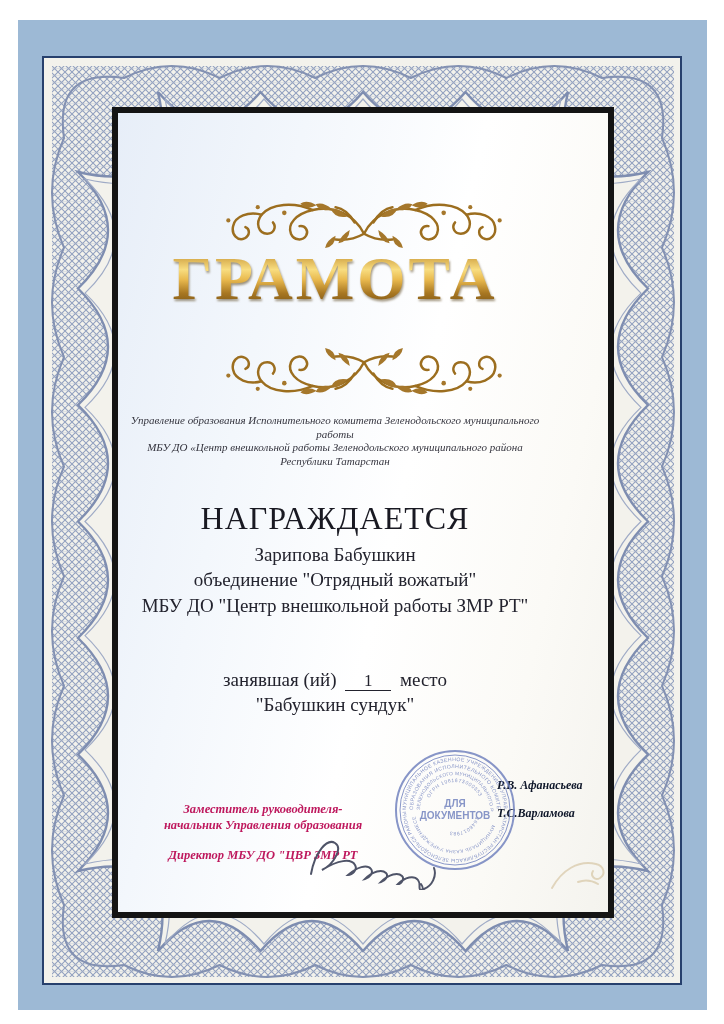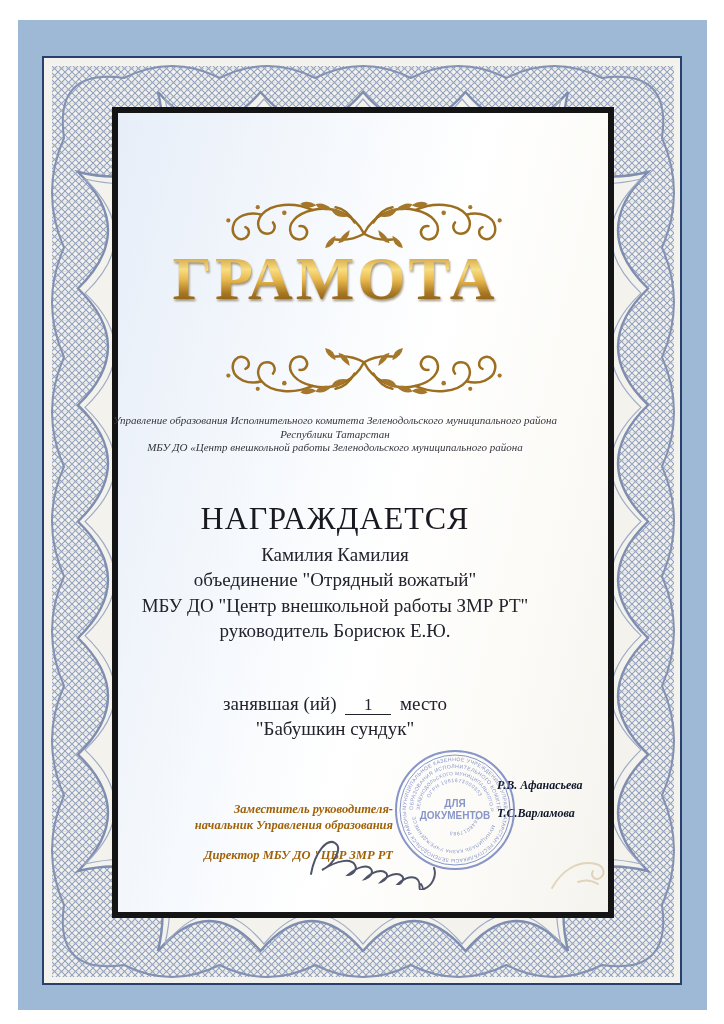--- a/index.html
+++ b/index.html
@@ -14,25 +14,25 @@
   .band{position:absolute;left:112px;width:446px;text-align:center;color:#23232e;}
   .orn{position:absolute;left:216px;width:296px;height:74px;}
   .orn.flip{transform:scaleY(-1);}
   .title{top:236px;font-size:62px;font-weight:bold;letter-spacing:3px;line-height:84px;
          background:linear-gradient(180deg,#7c5414 0%,#c79434 20%,#f8dd80 40%,#e9b94e 52%,#a87722 68%,#6d4a10 88%,#8d6a1e 100%);
          -webkit-background-clip:text;background-clip:text;color:transparent;
          filter:drop-shadow(1px 2px 1px rgba(70,45,0,0.5));}
   .org-block{top:414px;font-size:11px;font-style:italic;line-height:13.5px;color:#35353f;}
   .heading{top:500px;font-size:32px;letter-spacing:1px;color:#191922;}
   .recipient{top:542px;font-size:19px;line-height:25.4px;}
-  .award{top:667px;font-size:19px;line-height:25.4px;margin-top:24px;}
+  .award{top:667px;font-size:19px;line-height:25.4px;}
   .place-line{display:inline-block;min-width:46px;border-bottom:1.6px solid #23232e;
               font-size:17px;line-height:19px;margin:0 4px;}
-  .sign-left{position:absolute;left:133px;top:801px;width:260px;text-align:right;
-             font-size:12.5px;font-weight:bold;font-style:italic;line-height:16px;color:#a16207;}
+  .sign-left{position:absolute;left:133px;top:801px;width:260px;text-align:center;
+             font-size:12.5px;font-weight:bold;font-style:italic;line-height:16px;color:#be185d;}
   .sign-left .row2{margin-top:14px;}
   .sign-names{position:absolute;left:497px;top:778px;width:120px;text-align:left;
               font-size:12px;font-weight:bold;font-style:italic;color:#0f172a;}
   .sign-names .n2{margin-top:13px;font-style:italic;}
   .stamp{position:absolute;left:393px;top:748px;width:124px;height:124px;opacity:.82;}
   .signature{position:absolute;left:303px;top:828px;width:146px;height:62px;}
   .corner-flourish{position:absolute;left:548px;top:852px;width:62px;height:42px;opacity:.35;}
 </style>
 </head>
 <body>
@@ -83,32 +83,31 @@
     </g>
   </svg>
 
   <div class="band title">ГРАМОТА</div>
 
   <svg class="orn flip" style="top:330px" viewBox="0 0 300 78">
     <use href="#flourish"></use>
   </svg>
 
   <div class="band org-block">
-    <div>Управление образования Исполнительного комитета Зеленодольского муниципального района</div>
+    <div>Управление образования Исполнительного комитета Зеленодольского муниципального работы</div>
+    <div>МБУ ДО «Центр внешкольной работы Зеленодольского муниципального района</div>
     <div>Республики Татарстан</div>
-    <div>МБУ ДО «Центр внешкольной работы Зеленодольского муниципального района</div>
   </div>
 
   <div class="band heading">НАГРАЖДАЕТСЯ</div>
 
   <div class="band recipient">
-    <div>Камилия Камилия</div>
+    <div>Зарипова Бабушкин</div>
     <div>объединение "Отрядный вожатый"</div>
     <div>МБУ ДО "Центр внешкольной работы ЗМР РТ"</div>
-    <div>руководитель Борисюк Е.Ю.</div>
   </div>
 
   <div class="band award">
     <div>
       <span>занявшая (ий)</span>
       <span class="place-line"><span>1</span></span>
       <span>место</span>
     </div>
     <div>"Бабушкин сундук"</div>
   </div>

